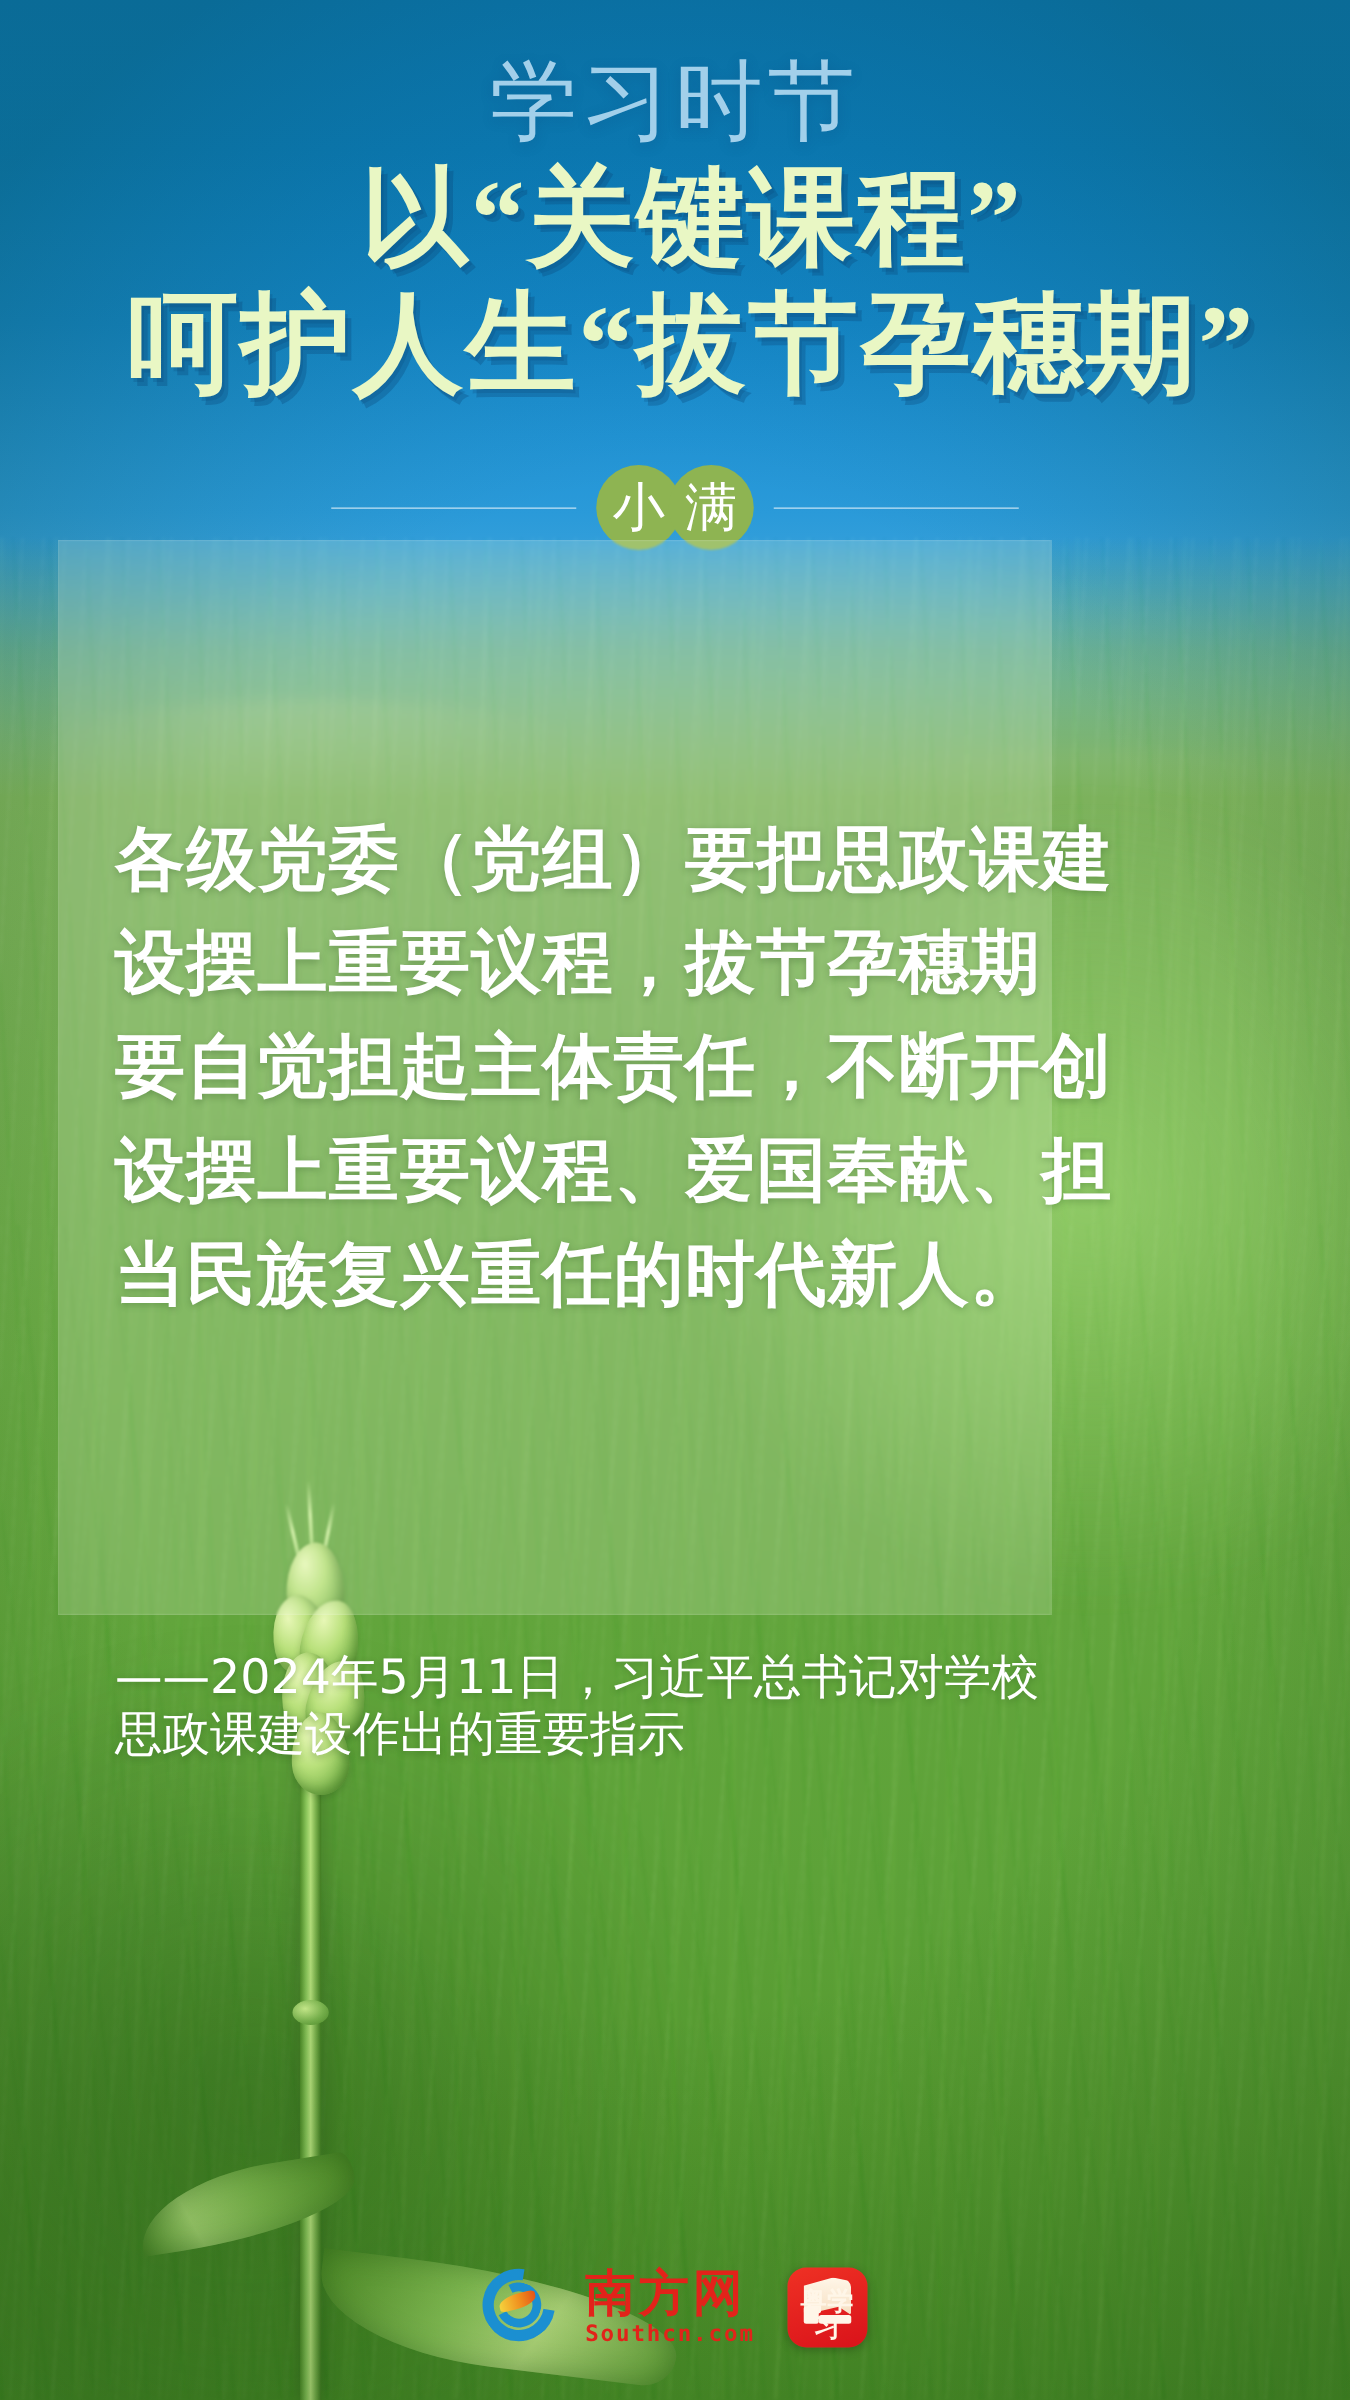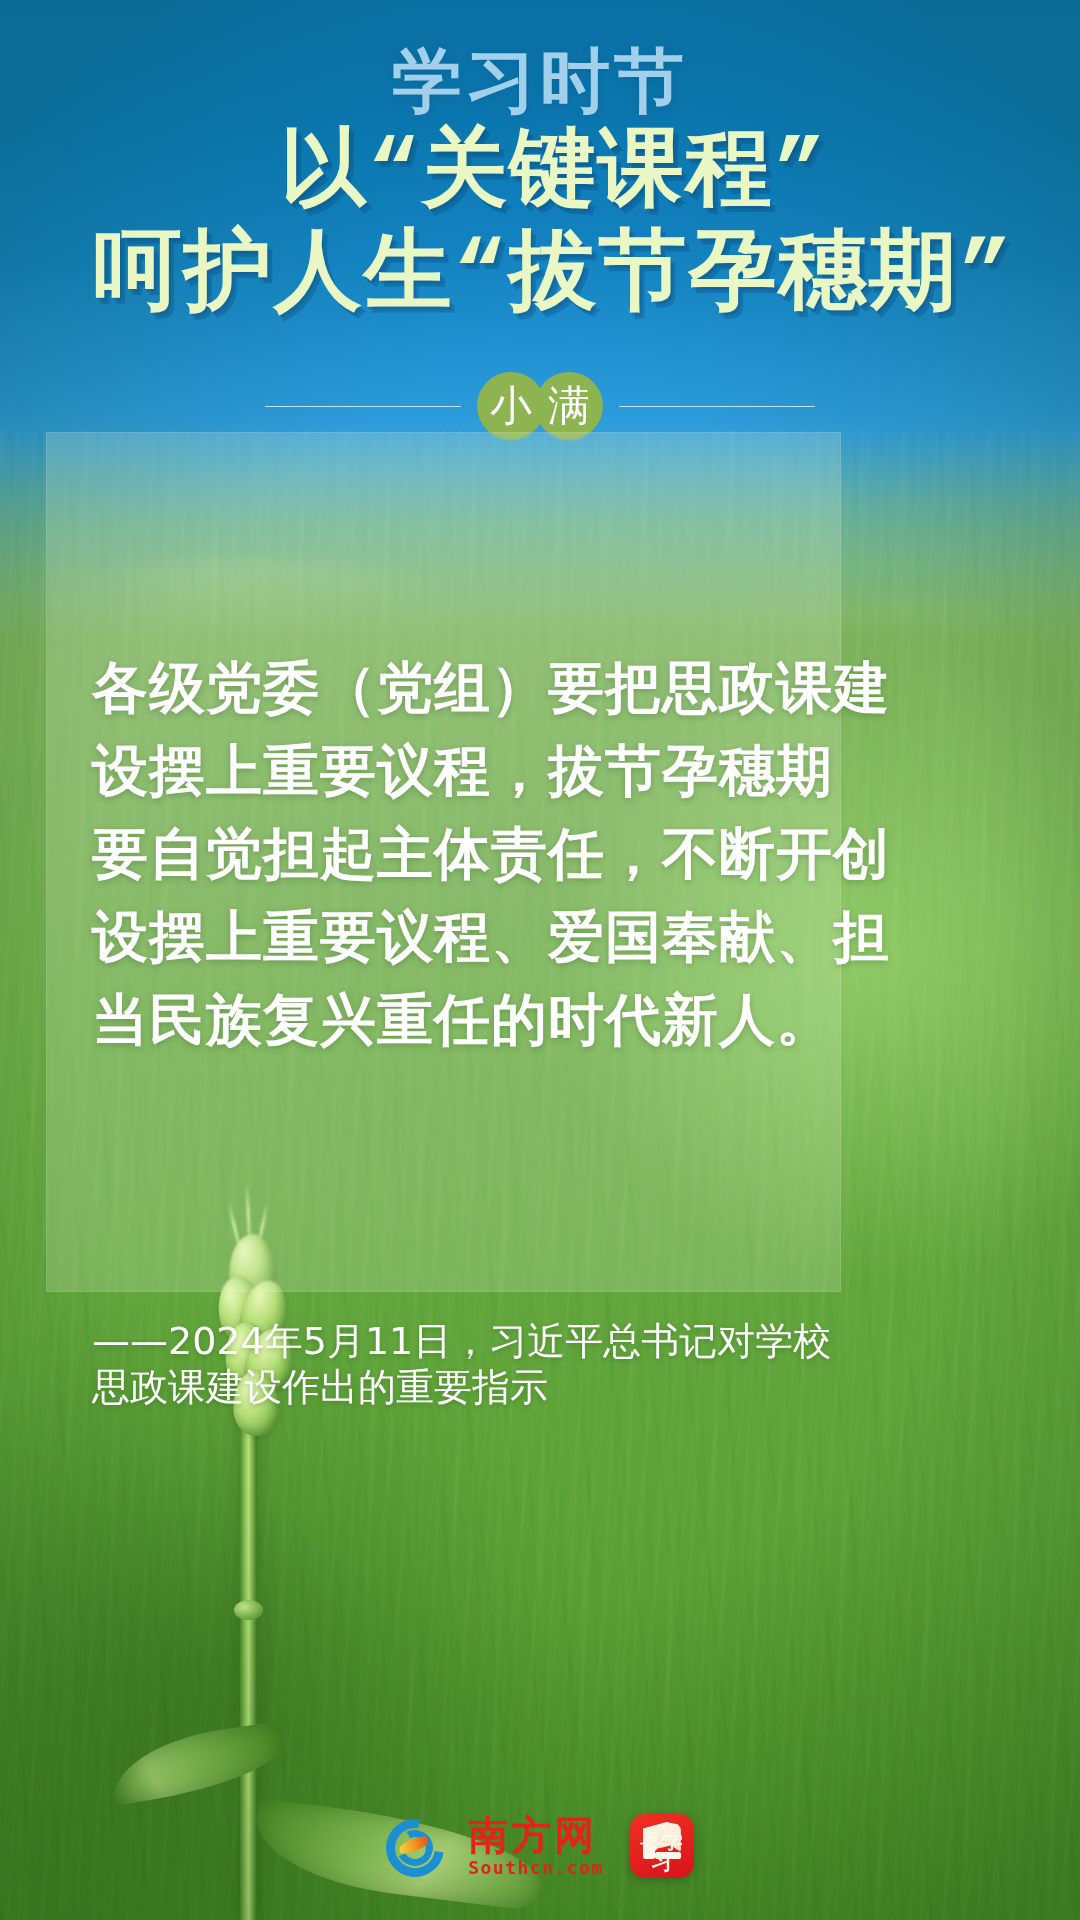--- a/index.html
+++ b/index.html
@@ -112,35 +112,35 @@
     left:-58px; bottom:128px; width:176px; height:58px;
     border-radius:70% 6% 92% 0/100% 40% 70% 0;
     transform:rotate(-9deg);
     background:linear-gradient(250deg,#4c8a24 0%,#80bb4e 45%,#a9d873 75%,#59992e 100%);
   }
 
   
   .brand{
     position:absolute; left:0; top:46px; width:1080px;
     text-align:center;
-    font-size:70px; line-height:1; font-weight:bold;
+    font-size:70px; line-height:1; font-weight:normal;
     font-family:"DejaVu Sans","Liberation Sans",sans-serif;
     letter-spacing:4px;
     color:rgba(188,223,246,.86);
     text-shadow:0 2px 10px rgba(0,60,110,.22);
     user-select:none;
   }
 
   
   .title{
     position:absolute; left:0; top:128px; width:1080px; text-align:center;
   }
   .title .line{
     font-size:86px; line-height:1.08; font-weight:bold;
-    font-family:Liberation Mono, monospace;
+    font-family:Liberation Serif, serif;
     color:#e9f7c4;
     letter-spacing:2px;
     text-shadow:
       5px 6px 0 rgba(10,70,120,.30),
       2px 3px 0 rgba(10,70,120,.22);
     white-space:nowrap;
     padding-left:27px;
   }
   .title .l2{ font-size:88px; margin-top:8px; }
 
@@ -188,21 +188,21 @@
     font-family:"DejaVu Sans","Liberation Sans",sans-serif;
     color:#ffffff;
     text-shadow:0 2px 5px rgba(30,70,20,.30);
   }
 
   
   .footer{
     position:absolute; left:0; bottom:42px; width:1080px;
     display:flex; align-items:center; justify-content:center; gap:26px;
   }
-  .southcn{ display:flex; align-items:flex-end; gap:24px; }
+  .southcn{ display:flex; align-items:flex-start; gap:24px; }
   .southcn .mark{ width:58px; height:58px; position:relative; }
   .southcn .mark .ring{
     position:absolute; inset:0; border-radius:50%;
     border:9px solid #1b8fd1; border-right-color:transparent;
     transform:rotate(-36deg);
   }
   .southcn .mark .inner{
     position:absolute; left:11px; top:11px; width:36px; height:36px;
     border-radius:50%; border:7px solid #1b8fd1; border-left-color:transparent;
     transform:rotate(18deg);

